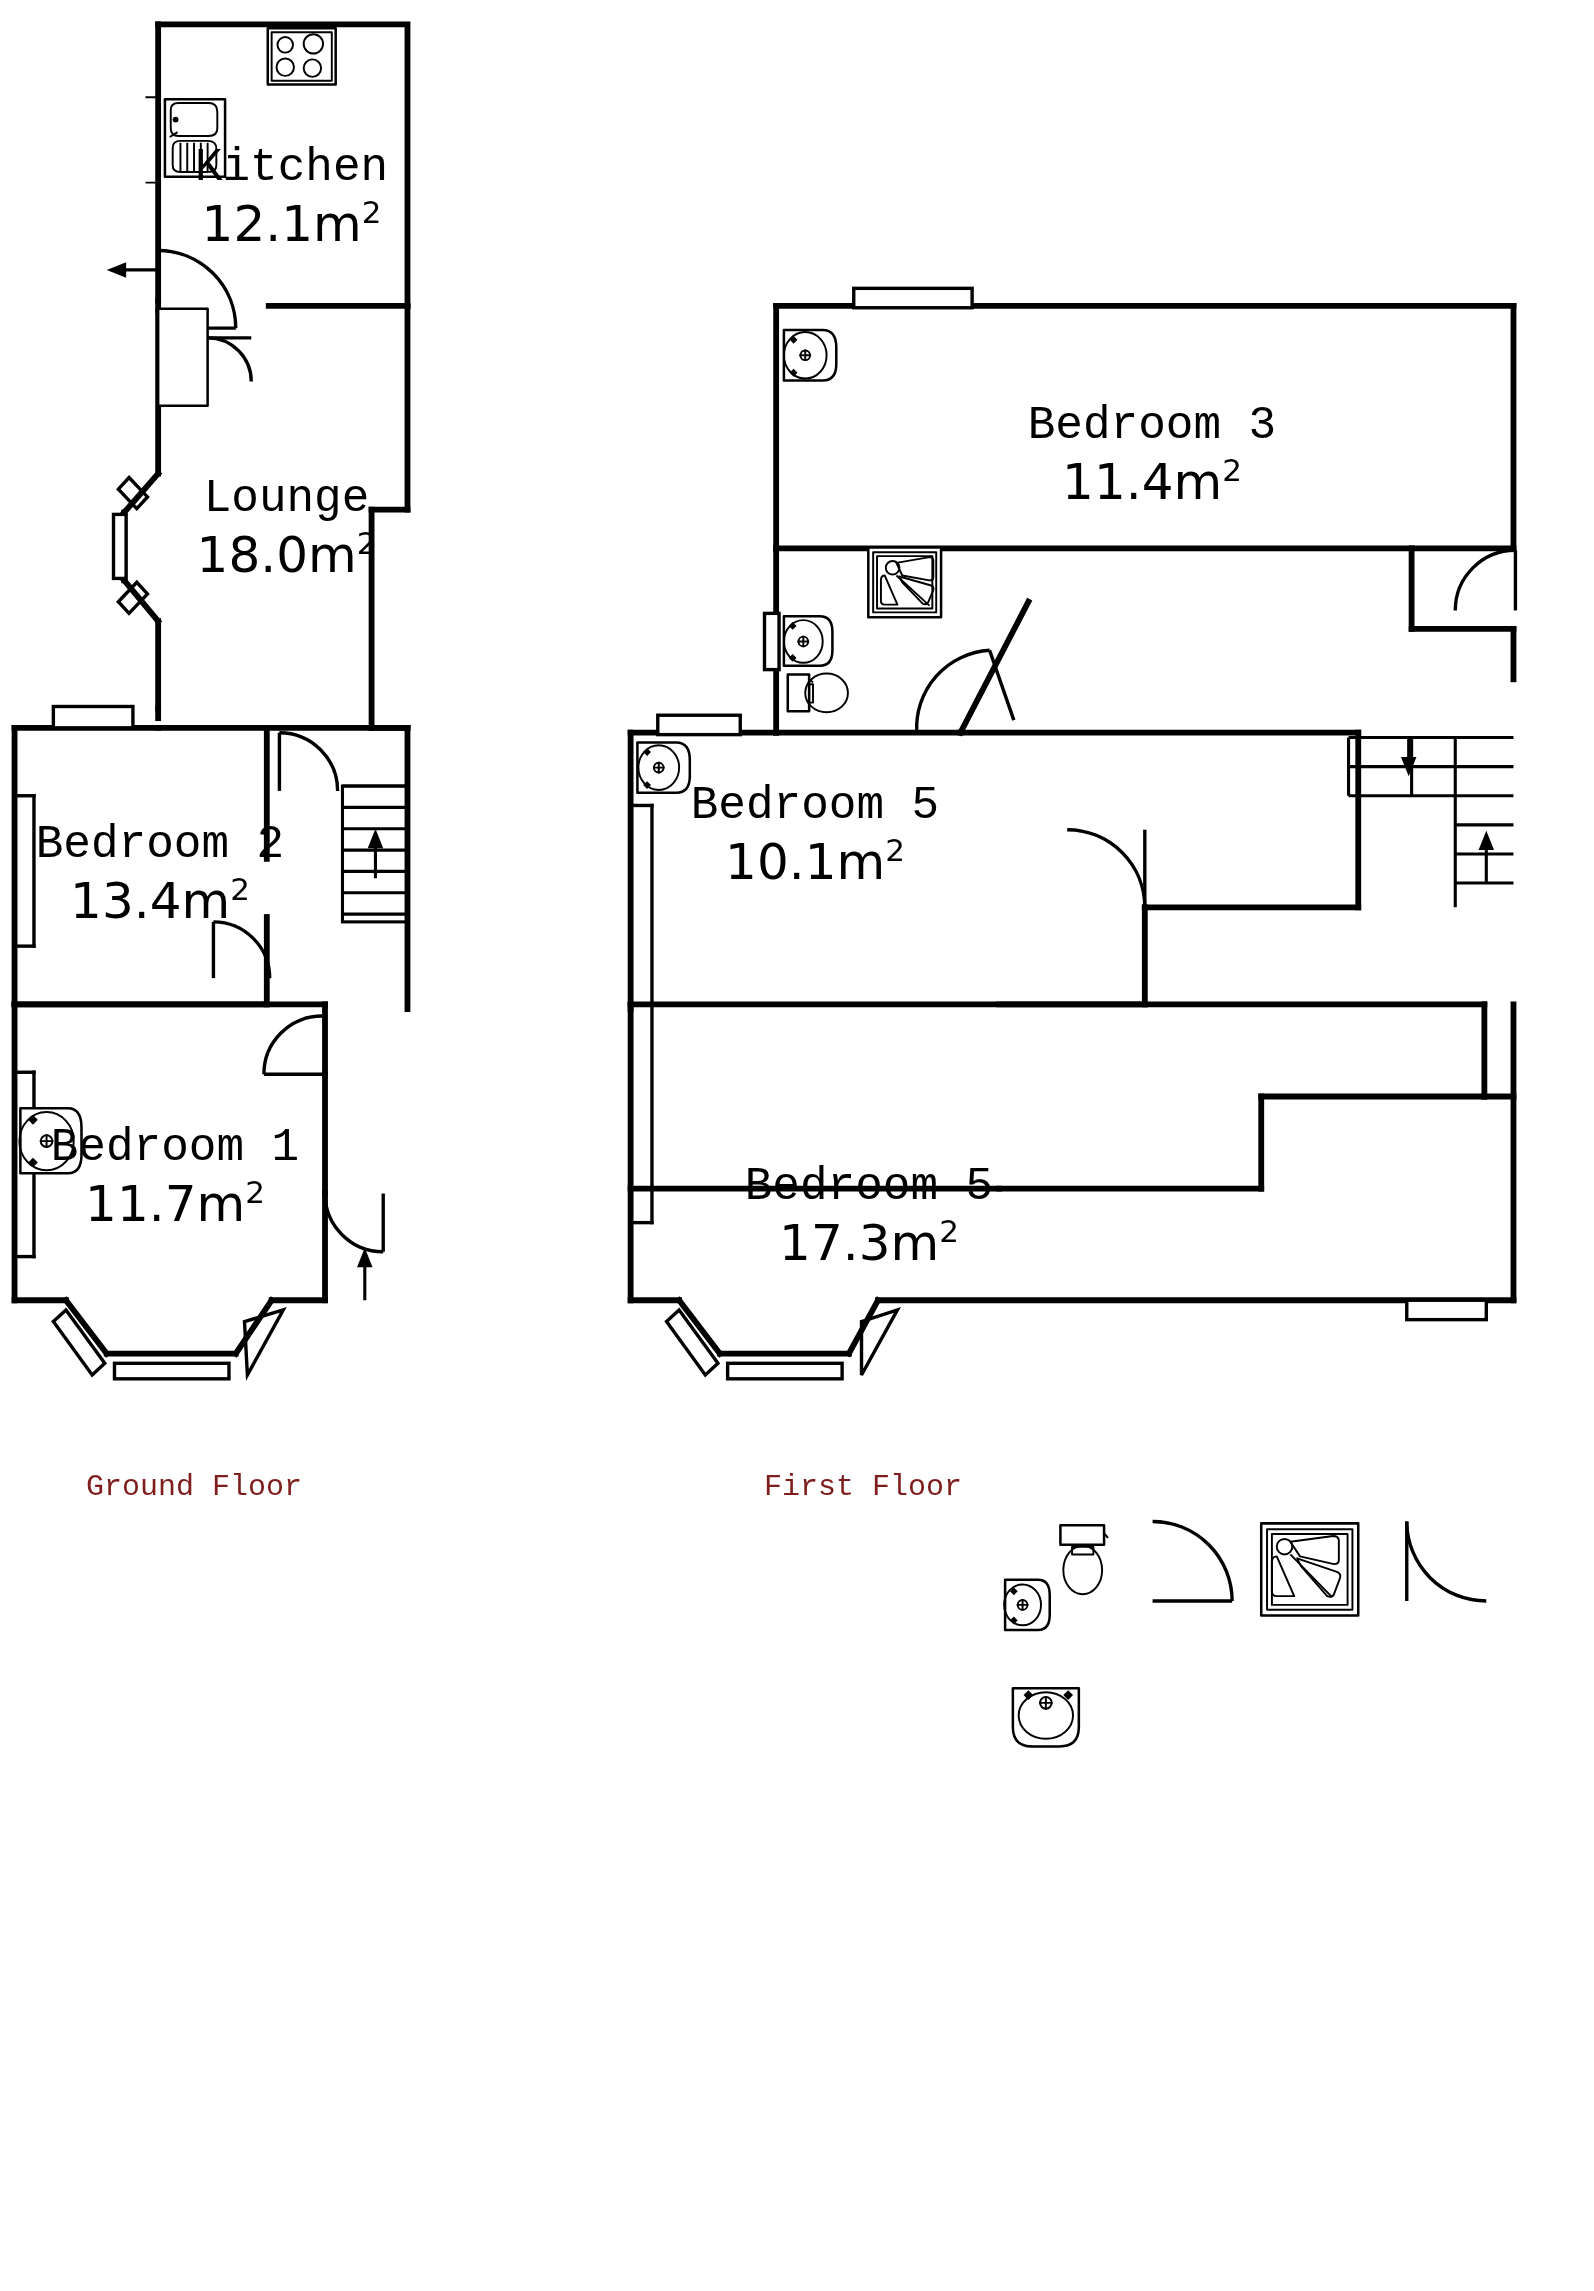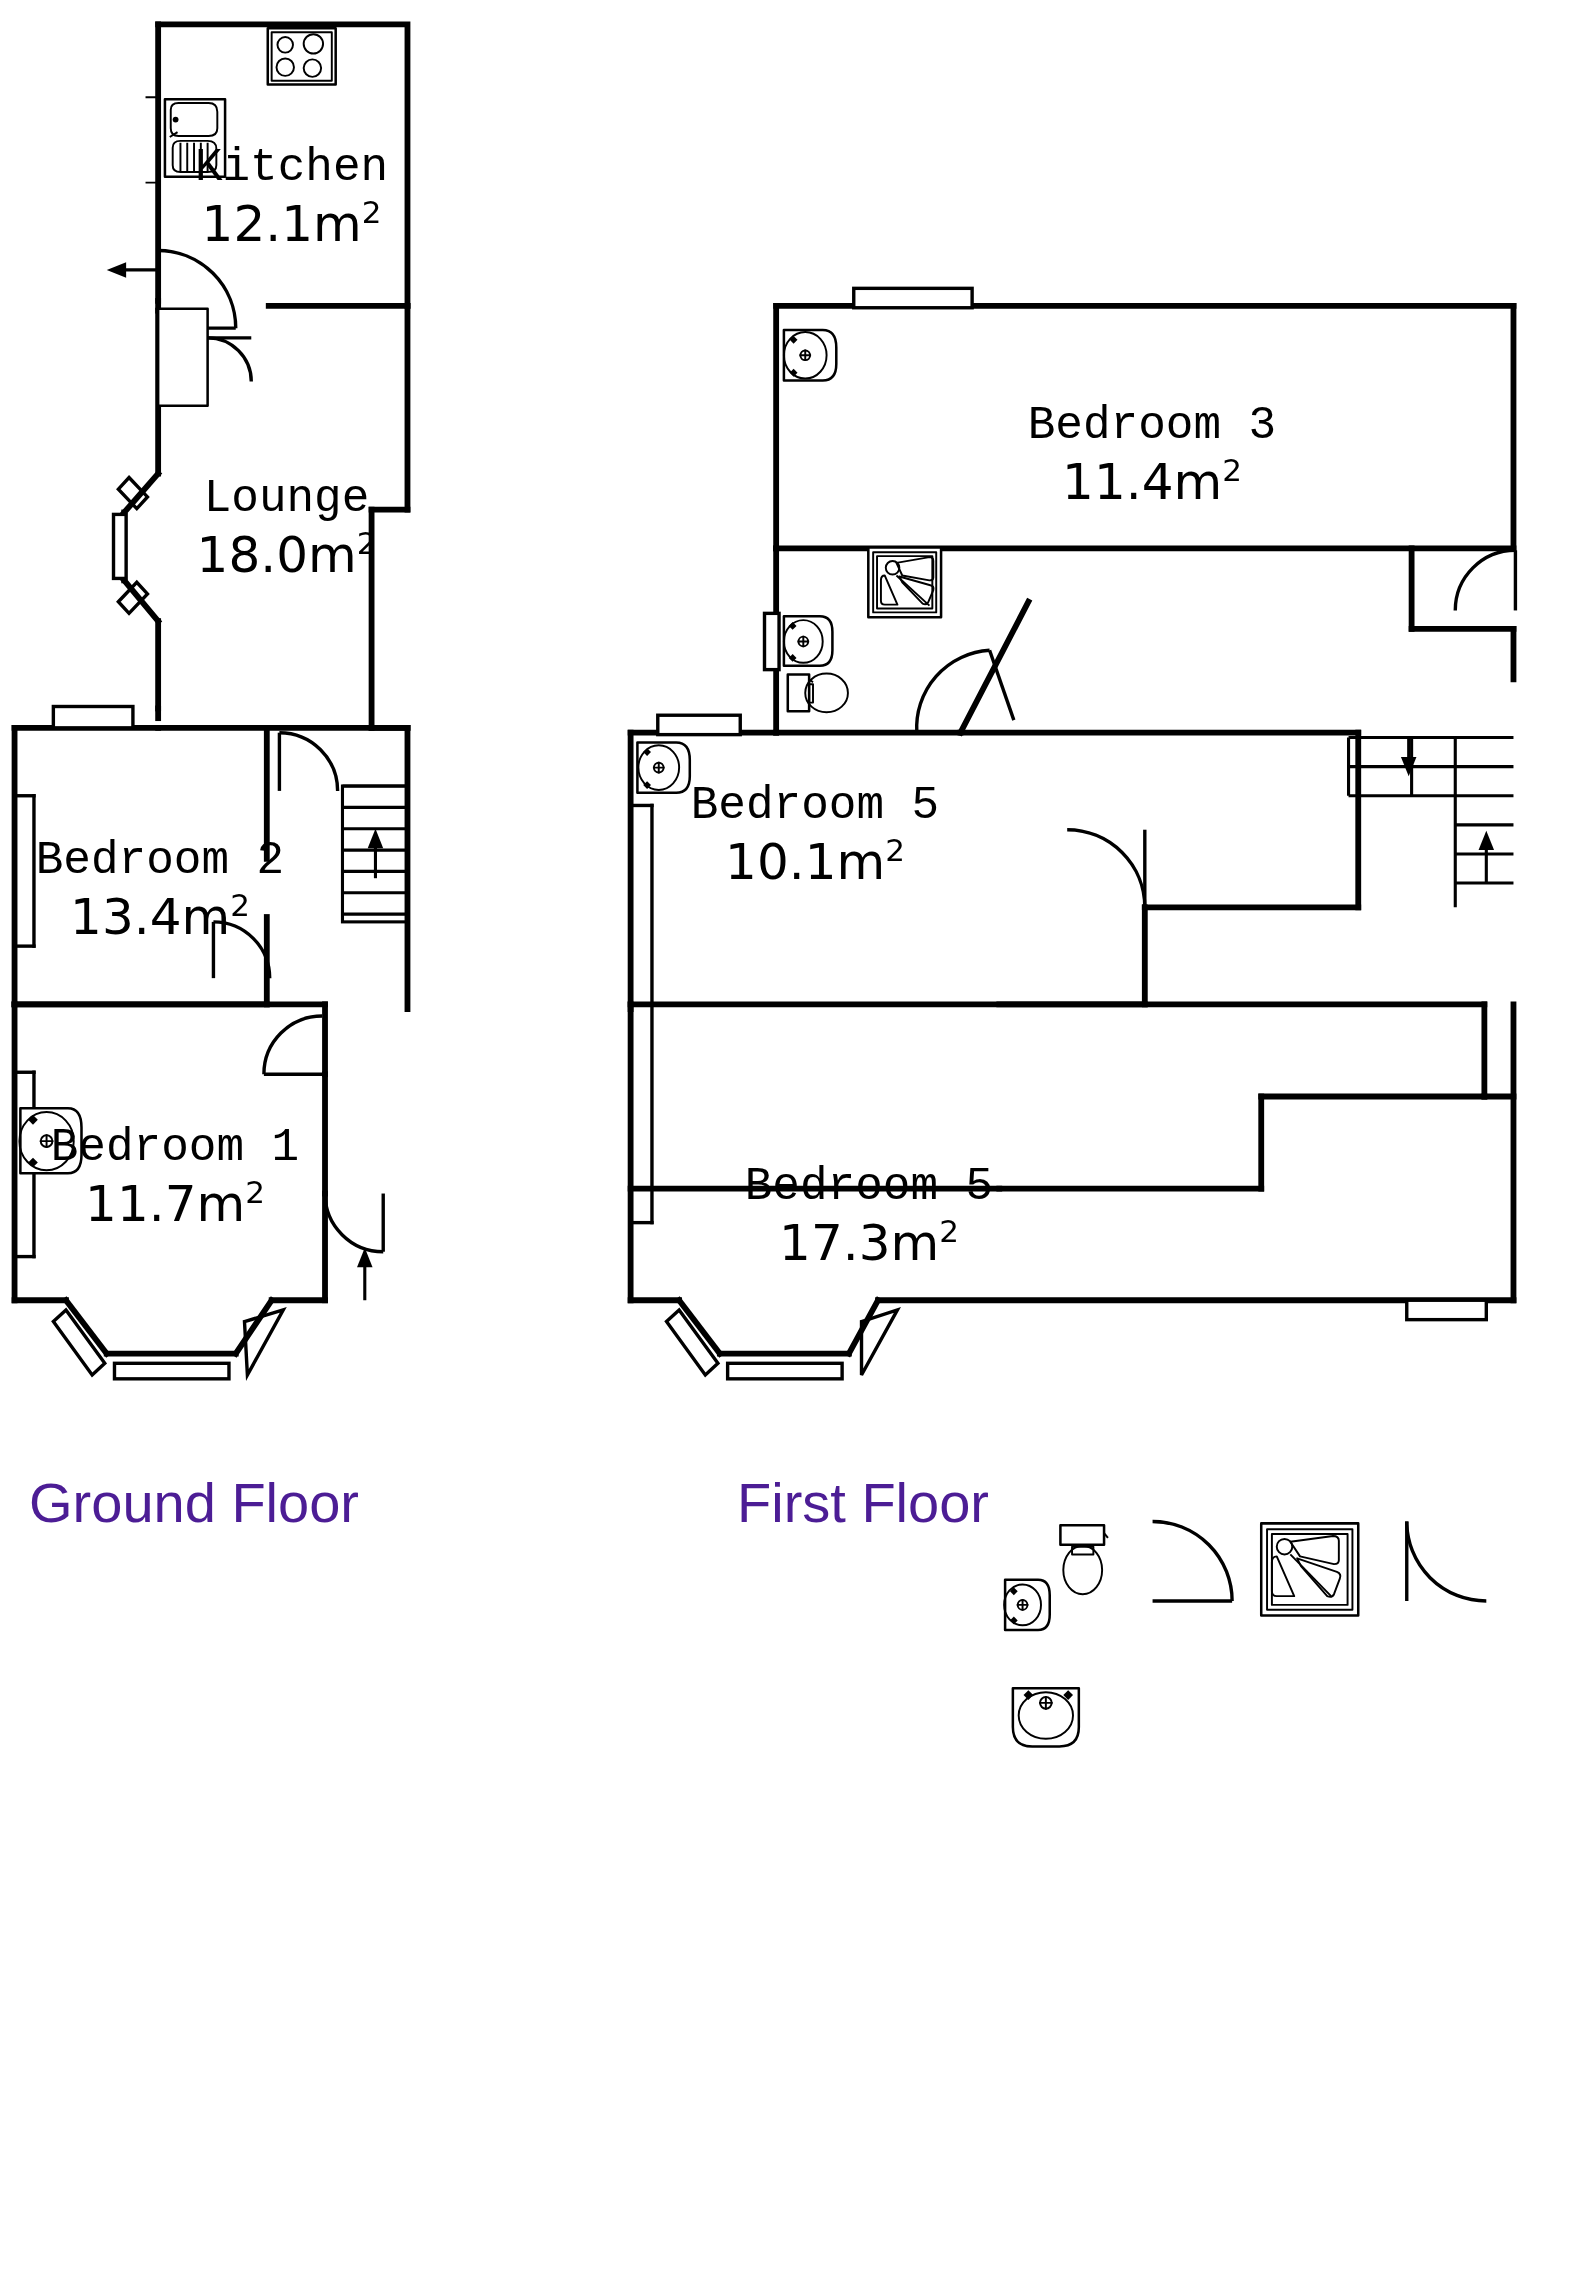--- a/index.html
+++ b/index.html
@@ -48,23 +48,23 @@
     line-height: 1.18;
     white-space: nowrap;
     pointer-events: none;
   }
   .room-label .name { font-size: 46px; display: block; font-family: Liberation Mono, monospace; }
   .room-label .area { font-size: 50px; display: block; }
   .room-label .area sup { font-size: 0.62em; vertical-align: super; line-height: 0; }
 
   .floor-title {
     position: absolute;
-    color: #4c1d95;
-    font-family: Liberation Sans, sans-serif;
-    font-size: 56px;
+    color: #7f1d1d;
+    font-family: Liberation Mono, monospace;
+    font-size: 30px;
     font-weight: 400;
     white-space: nowrap;
     text-align: center;
   }
 </style>
 </head>
 <body>
 
 <div id="plan-root">
 
@@ -399,21 +399,21 @@
   <div class="room-label" style="left:170px; top:141px; width:243px;">
     <span class="name">Kitchen</span>
     <span class="area"><span>12.1m</span><sup>2</sup></span>
   </div>
 
   <div class="room-label" style="left:165px; top:472px; width:243px;">
     <span class="name">Lounge</span>
     <span class="area"><span>18.0m</span><sup>2</sup></span>
   </div>
 
-  <div class="room-label" style="left:29px; top:818px; width:262px;margin-top:16px;">
+  <div class="room-label" style="left:29px; top:818px; width:262px;">
     <span class="name">Bedroom 2</span>
     <span class="area"><span>13.4m</span><sup>2</sup></span>
   </div>
 
   <div class="room-label" style="left:44px; top:1121px; width:262px;">
     <span class="name">Bedroom 1</span>
     <span class="area"><span>11.7m</span><sup>2</sup></span>
   </div>
 
   <div class="room-label" style="left:982px; top:399px; width:340px;">

